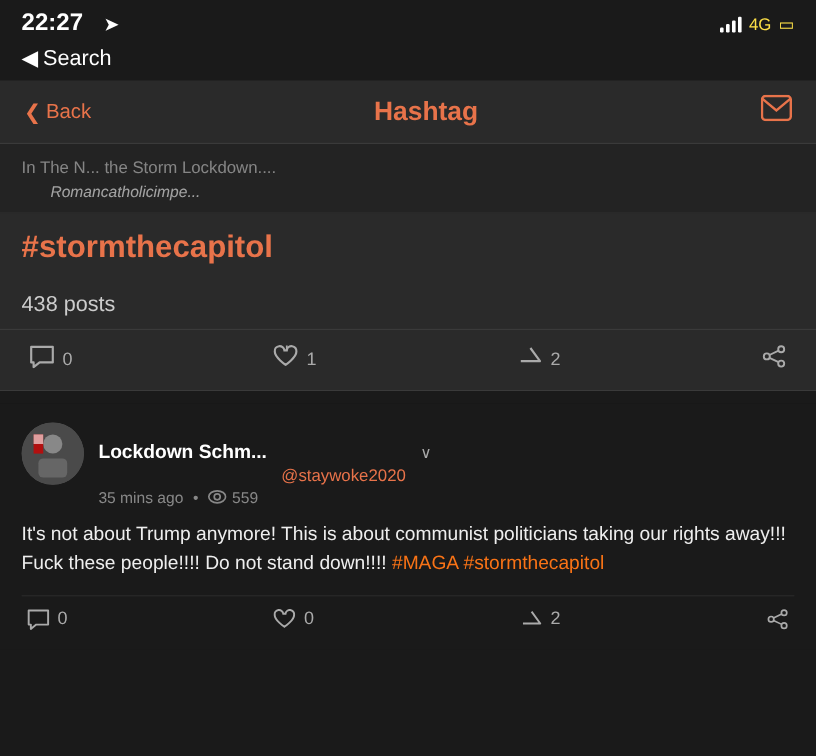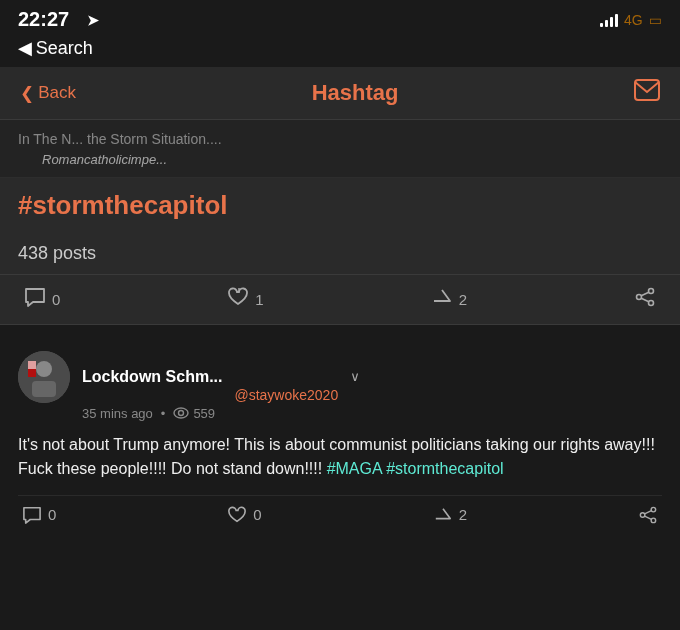--- a/index.html
+++ b/index.html
@@ -26,21 +26,21 @@
       color: #fff;
       display: flex;
       align-items: center;
       gap: 18px;
     }
     .status-icons {
       display: flex;
       align-items: center;
       gap: 6px;
       font-size: 14px;
-      color: #a16207;
+      color: #fde047;
     }
 
     
     .search-bar {
       background: #1a1a1a;
       padding: 2px 18px 8px;
     }
     .search-back {
       display: flex;
       align-items: center;
@@ -195,21 +195,21 @@
       font-size: 13px;
       color: #888;
     }
     .post-body {
       font-size: 16px;
       color: #eeeeee;
       line-height: 1.5;
       margin-bottom: 14px;
     }
     .hashtag-inline {
-      color: #5eead4;
+      color: #f97316;
     }
 
     
     .post-actions {
       display: flex;
       align-items: center;
       justify-content: space-between;
       padding: 10px 4px 0;
       border-top: 1px solid #2a2a2a;
     }
@@ -270,21 +270,21 @@
   <div class="nav-title">Hashtag</div>
   <div class="nav-icon">
     <svg width="26" height="22" viewBox="0 0 26 22" fill="none">
       <rect x="1" y="1" width="24" height="20" rx="3" stroke="#e8734a" stroke-width="2"></rect>
       <polyline points="1,3 13,13 25,3" stroke="#e8734a" stroke-width="2" fill="none"></polyline>
     </svg>
   </div>
 </div>
 
 <div class="post-preview">
-  <div class="post-preview-text">In The N... the Storm Situation....</div>
+  <div class="post-preview-text">In The N... the Storm Lockdown....</div>
   <div class="post-preview-user">Romancatholicimpe...</div>
 </div>
 
 <div class="hashtag-section">
   <div class="hashtag-title">#stormthecapitol</div>
   <div class="hashtag-posts">438 posts</div>
 </div>
 
 <div class="action-bar">
   <div class="action-item">

